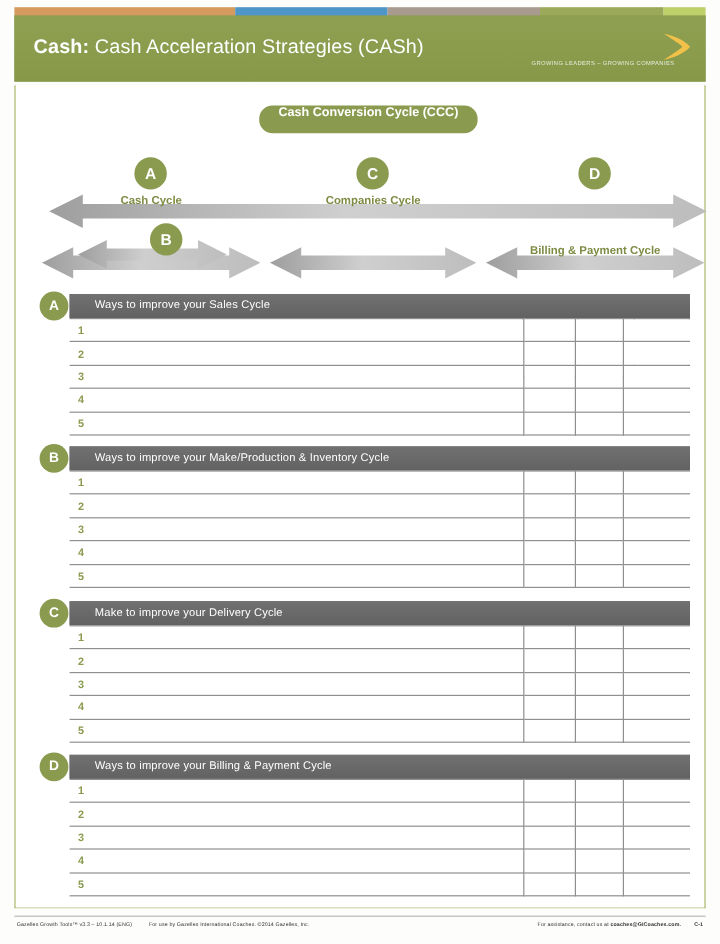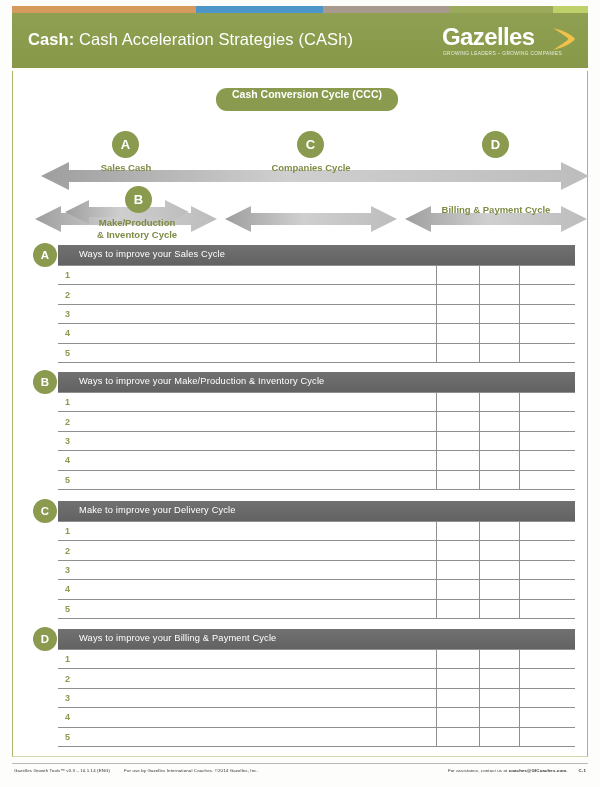--- a/index.html
+++ b/index.html
@@ -161,21 +161,20 @@
     <div style="flex:22 1 0;background:#4e96c8"></div>
     <div style="flex:22 1 0;background:#a99a90"></div>
     <div style="flex:18 1 0;background:#9aa95a"></div>
     <div style="flex:6 1 0;background:#bdd06a"></div>
   </div>
 
   <div class="header">
     <div class="header-title"><b>Cash:</b><span class="light"> Cash Acceleration Strategies (CASh)</span></div>
 
     <div class="logo">
-      <div class="logo-word">Gazelles</div>
       <div class="logo-tag">Growing Leaders – Growing Companies</div>
       <svg class="logo-swoosh" width="24" height="26" viewBox="0 0 24 26">
         <path d="M1 2 C14 5, 21 10, 23 13 C21 16, 14 21, 1 24 C10 18, 15 15, 16.5 13 C15 11, 10 8, 1 2 Z" fill="#f2c14a"></path>
       </svg>
     </div>
   </div>
 
   <div class="sheet">
 
     <div class="diagram">
@@ -216,27 +215,23 @@
       <div class="badge" style="left:284px;top:60px;">
           <span>C</span>
         </div>
       <div class="badge" style="left:469px;top:60px;">
           <span>D</span>
         </div>
       <div class="badge" style="left:112px;top:115px;">
           <span>B</span>
         </div>
 
-      <div class="lbl" style="left:53px;top:91px;width:120px;"><span>Sales Cash</span></div>
+      <div class="lbl" style="left:53px;top:91px;width:120px;"><span>Cash Cycle</span></div>
       <div class="lbl" style="left:238px;top:91px;width:120px;"><span>Companies Cycle</span></div>
       <div class="lbl" style="left:413px;top:91px;width:140px;margin-top:42px;"><span>Billing &amp; Payment Cycle</span></div>
-      <div class="lbl" style="left:64px;top:146px;width:120px;">
-        <span>Make/Production</span><br>
-        <span>&amp; Inventory Cycle</span>
-      </div>
     </div>
 
     <div class="colheads">
       <div class="colhead">
         <div>
           <span>Shorten</span><br>
           <span>Cycle</span><br>
           <span>Times</span>
         </div>
       </div>

